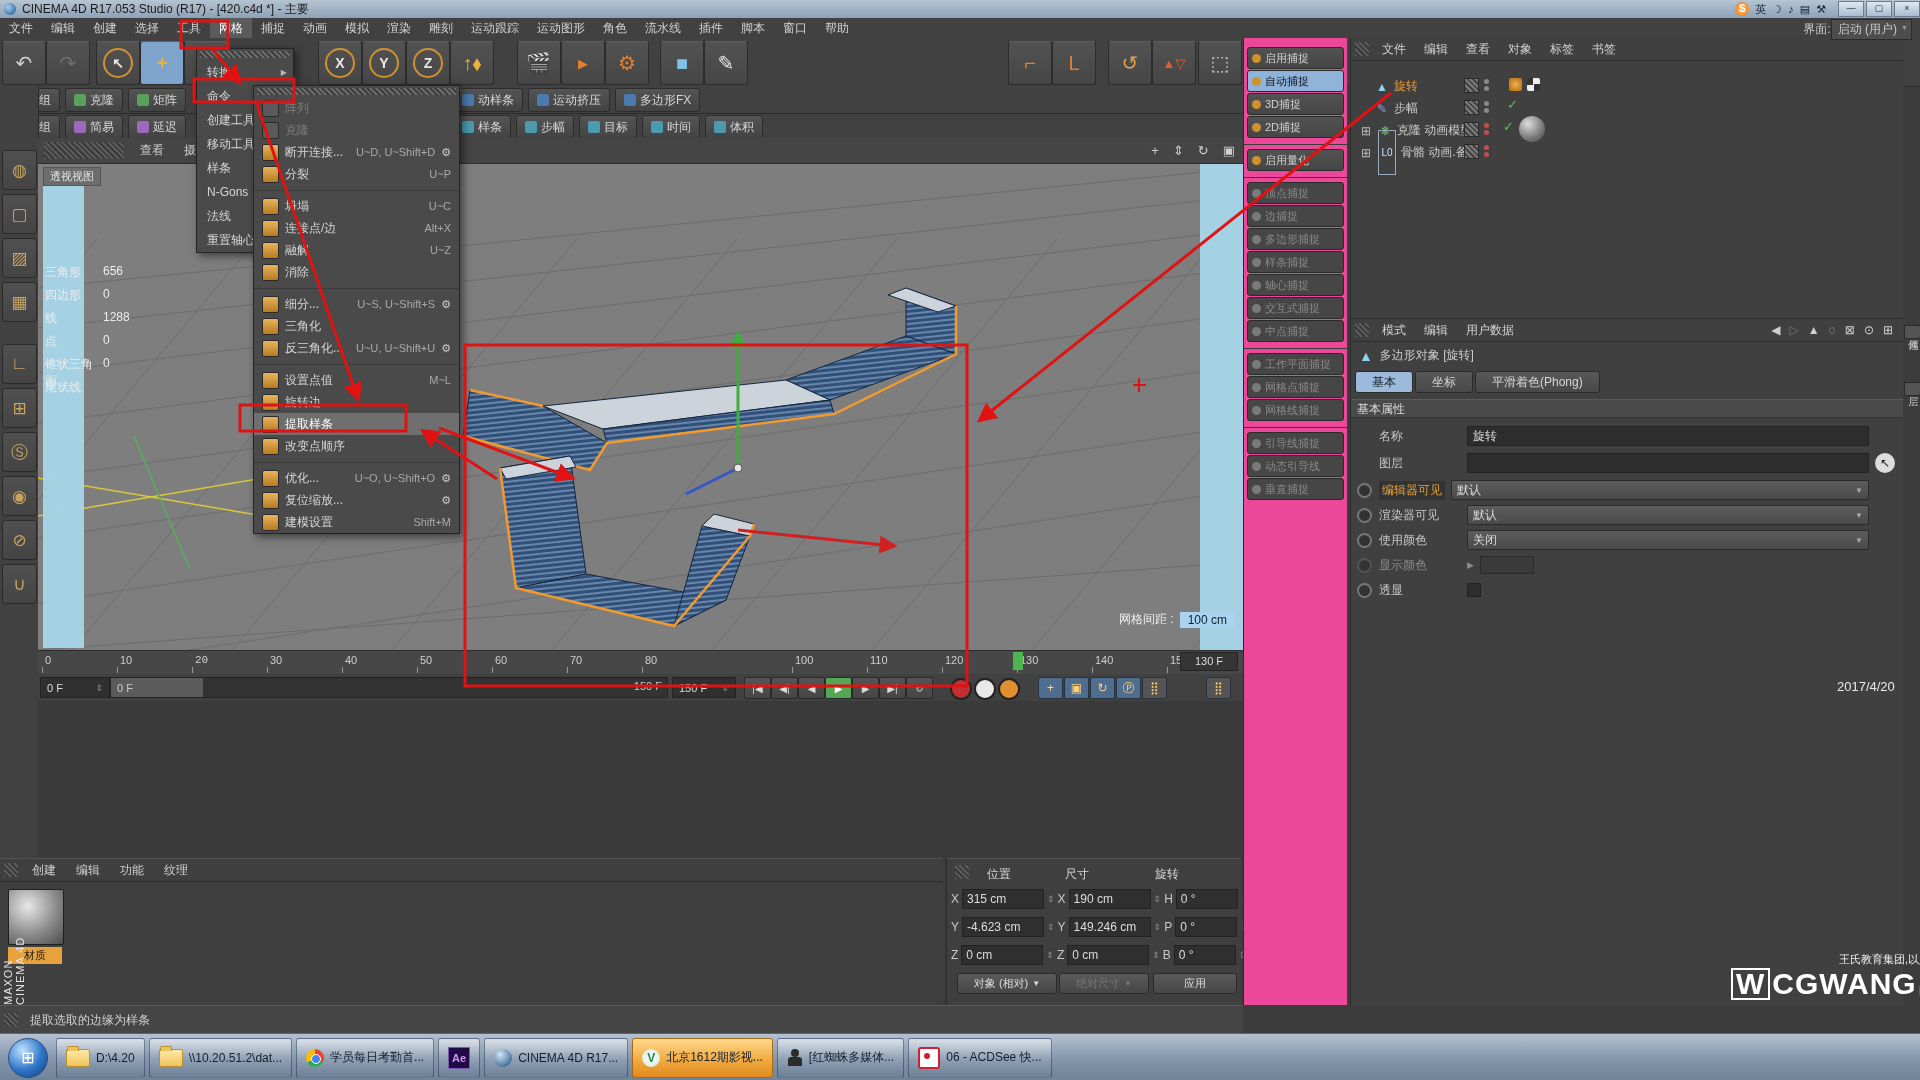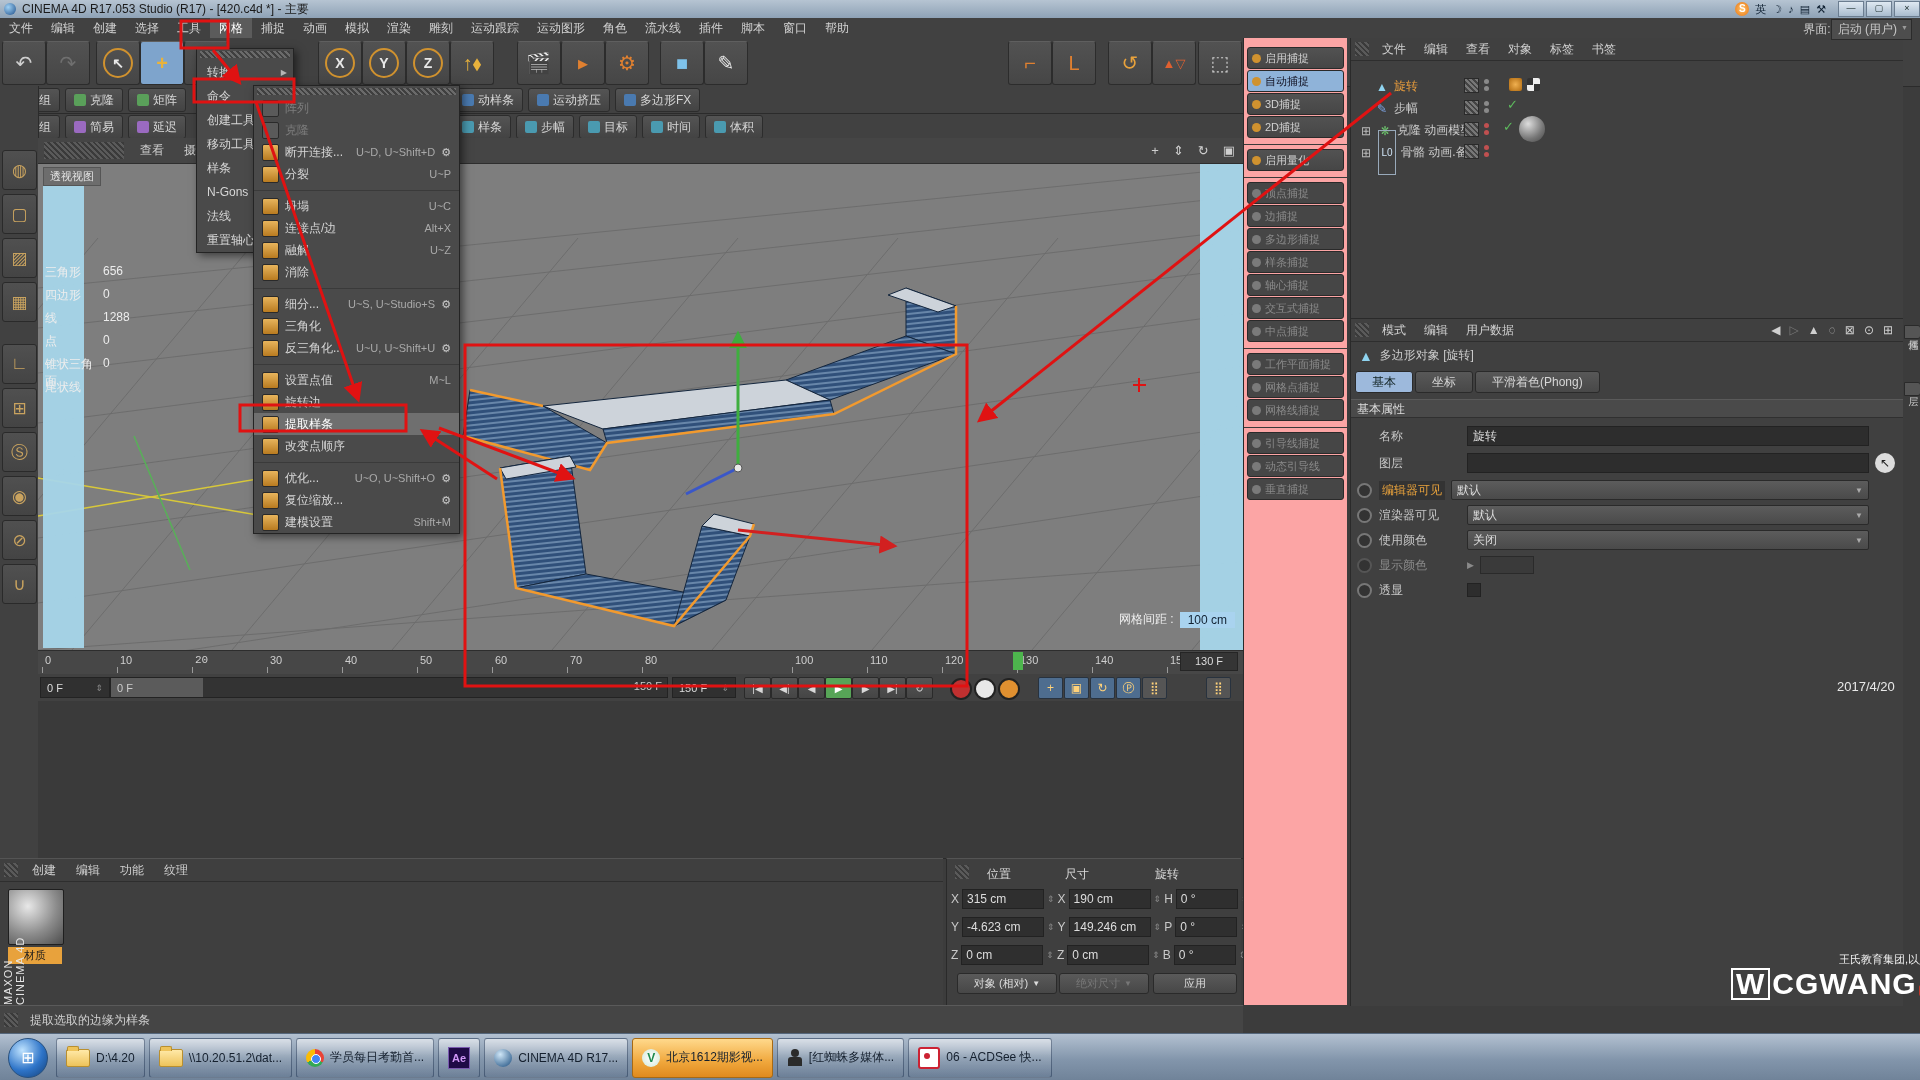--- a/index.html
+++ b/index.html
@@ -87,21 +87,21 @@
   .crow{position:absolute;display:flex;align-items:center;gap:3px;color:#c9c9c9;}
   .cfield{background:#2f2f2f;border:1px solid #222;height:18px;display:flex;align-items:center;padding:0 4px;color:#ddd;position:relative;}
   .spin{color:#8a8a8a;font-size:9px;}
   .cbtn{position:absolute;height:19px;background:linear-gradient(#5a5a5a,#474747);border:1px solid #2a2a2a;border-radius:3px;
         color:#ddd;display:flex;align-items:center;justify-content:center;padding:0 8px;font-size:11px;}
   .cbtn.dim{color:#777;}
   
   .statusbar{left:0;top:1005px;width:1243px;height:28px;background:#454545;border-top:1px solid #5a5a5a;
              display:flex;align-items:center;color:#cfcfcf;}
   
-  .snapcol{left:1243px;top:38px;width:104px;height:967px;background:#fca5a5;border-left:1px solid #2a2a2a;padding-top:8px;box-sizing:border-box;}
+  .snapcol{left:1243px;top:38px;width:104px;height:967px;background:#ec4899;border-left:1px solid #2a2a2a;padding-top:8px;box-sizing:border-box;}
   .snapbtn{margin:1px 3px;height:20px;background:linear-gradient(#525252,#464646);border:1px solid #2a2a2a;border-radius:3px;
            display:flex;align-items:center;gap:4px;padding:0 4px;color:#d2d2d2;font-size:11px;white-space:nowrap;overflow:hidden;}
   .snapbtn .dotic{width:9px;height:9px;border-radius:50%;background:#d0922f;flex:none;}
   .snapbtn.selected{background:#8fb3d9;color:#112;}
   .snapbtn.grayed{color:#8a8a8a;background:#464646;}
   .snapbtn.grayed .dotic{background:#7a7a7a;}
   .snapsep{height:6px;}
   .om{left:1350px;top:38px;width:552px;height:280px;background:#404040;border-left:1px solid #2a2a2a;}
   .om .mi{padding:2px 9px;color:#d0d0d0;}
   .orow{position:absolute;height:21px;display:flex;align-items:center;gap:5px;}
@@ -910,21 +910,21 @@
         </div>
         <div class="smitem">
           <span class="mic"></span>
           <span>消除</span>
           <span class="sc"></span>
         </div>
         <div class="smsep snapsep"></div>
         <div class="smitem gear">
           <span class="mic"></span>
           <span>细分...</span>
-          <span class="sc">U~S, U~Studio+S</span>
+          <span class="sc">U~S, U~Shift+S</span>
           <span class="gear-ic">⚙</span>
         </div>
         <div class="smitem">
           <span class="mic"></span>
           <span>三角化</span>
           <span class="sc"></span>
         </div>
         <div class="smitem gear">
           <span class="mic"></span>
           <span>反三角化...</span>

